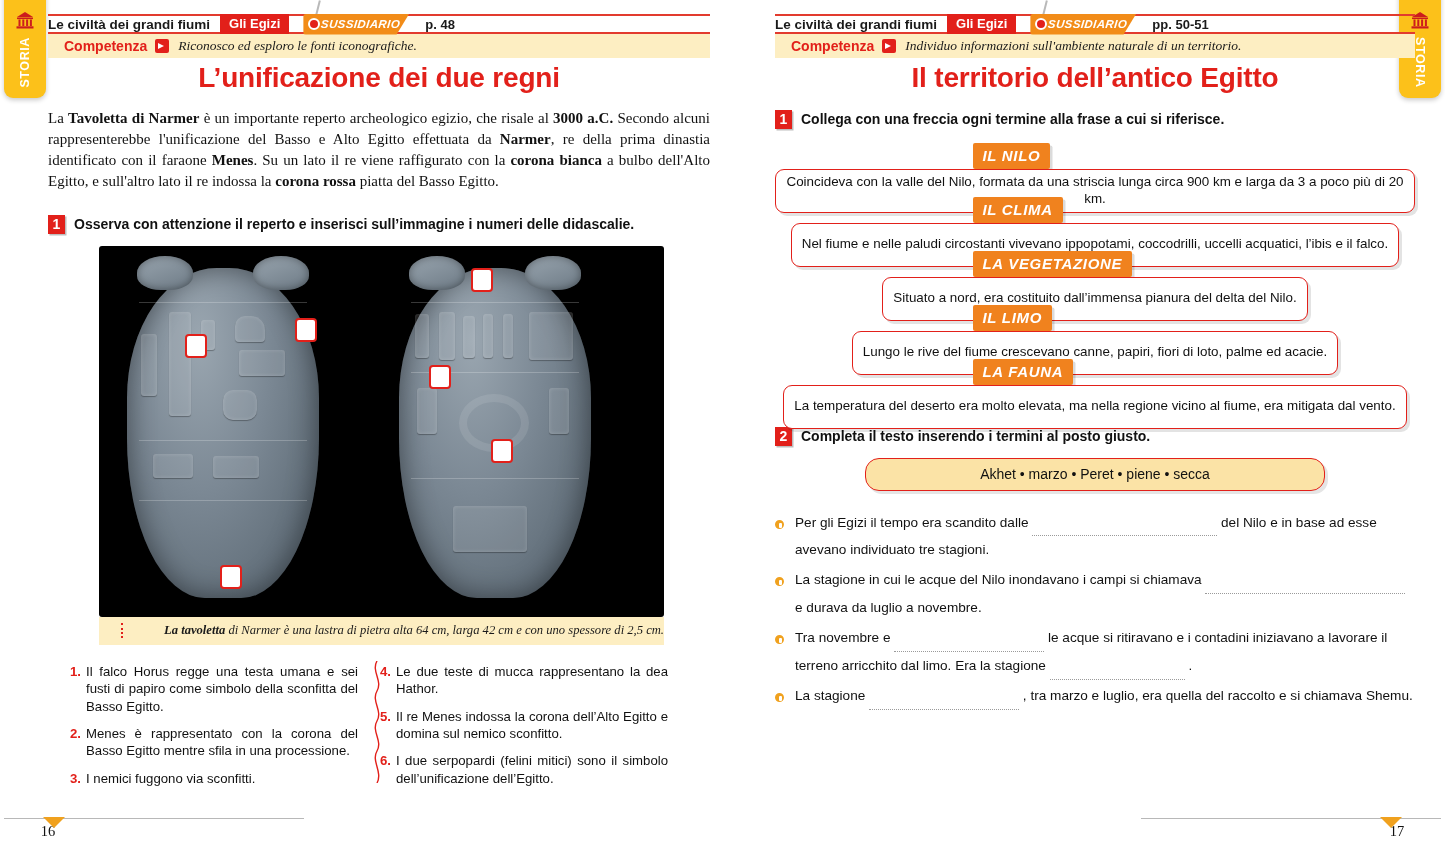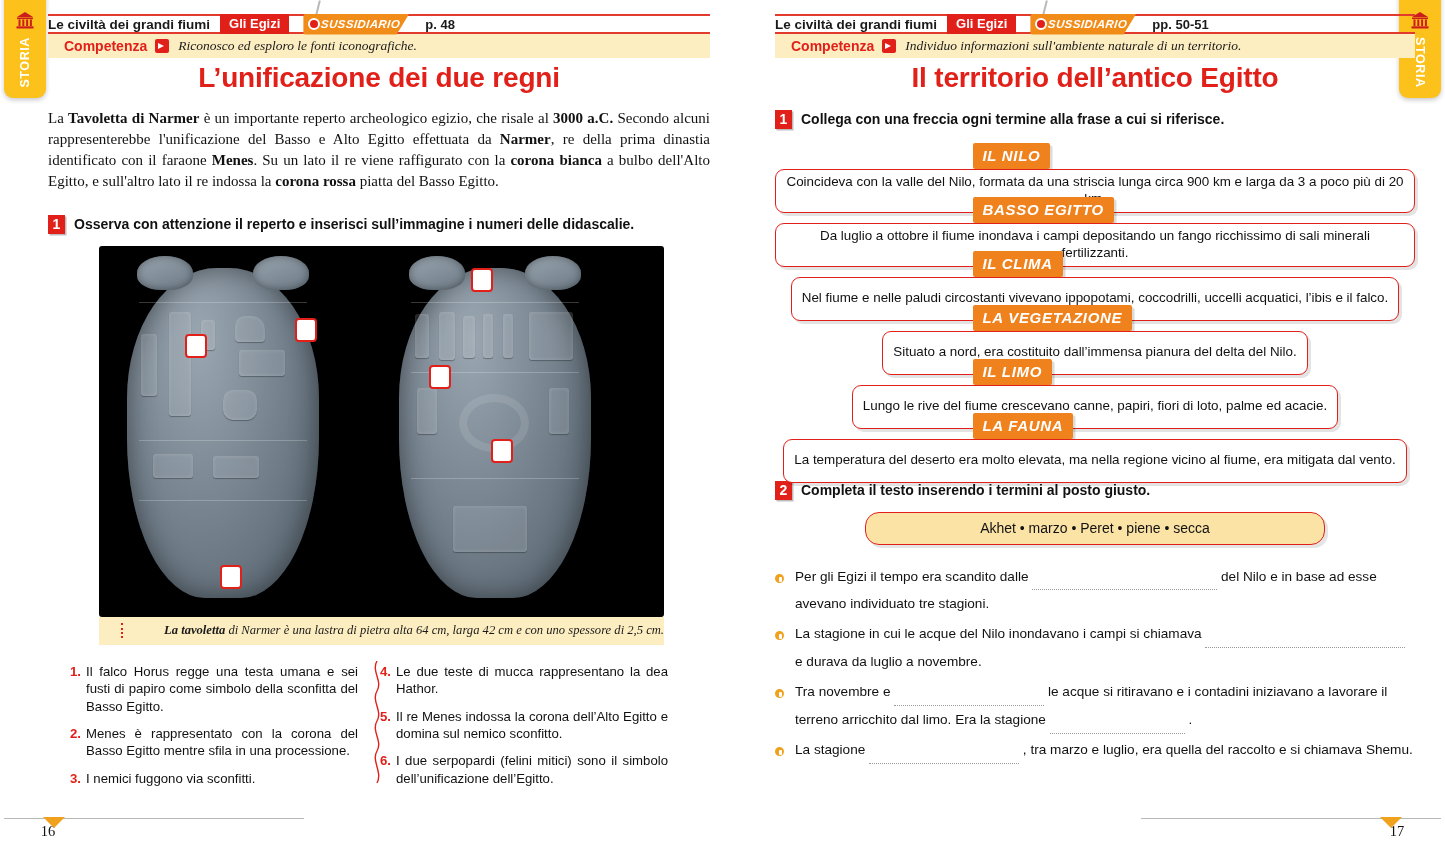--- a/index.html
+++ b/index.html
@@ -611,26 +611,20 @@
 
     <div class="match-area">
       <div class="match-row">
         <div class="term-cell">
           <span class="term-chip">IL NILO</span>
         </div>
         <div class="phrase-box">Coincideva con la valle del Nilo, formata da una striscia lunga circa 900 km e larga da 3 a poco più di 20 km.</div>
       </div>
       <div class="match-row">
         <div class="term-cell">
-          <span class="term-chip">BASSO EGITTO</span>
-        </div>
-        <div class="phrase-box">Da luglio a ottobre il fiume inondava i campi depositando un fango ricchissimo di sali minerali fertilizzanti.</div>
-      </div>
-      <div class="match-row">
-        <div class="term-cell">
           <span class="term-chip">IL CLIMA</span>
         </div>
         <div class="phrase-box">Nel fiume e nelle paludi circostanti vivevano ippopotami, coccodrilli, uccelli acquatici, l’ibis e il falco.</div>
       </div>
       <div class="match-row">
         <div class="term-cell">
           <span class="term-chip">LA VEGETAZIONE</span>
         </div>
         <div class="phrase-box">Situato a nord, era costituito dall’immensa pianura del delta del Nilo.</div>
       </div>

